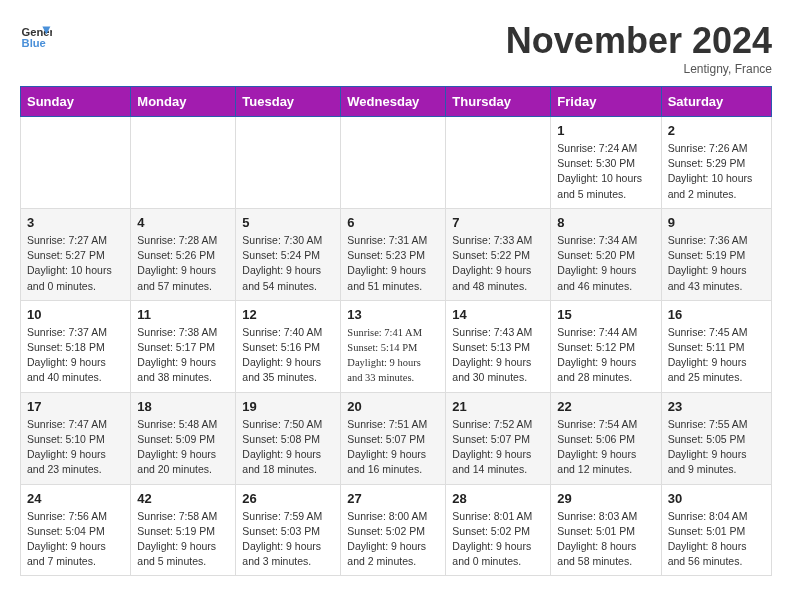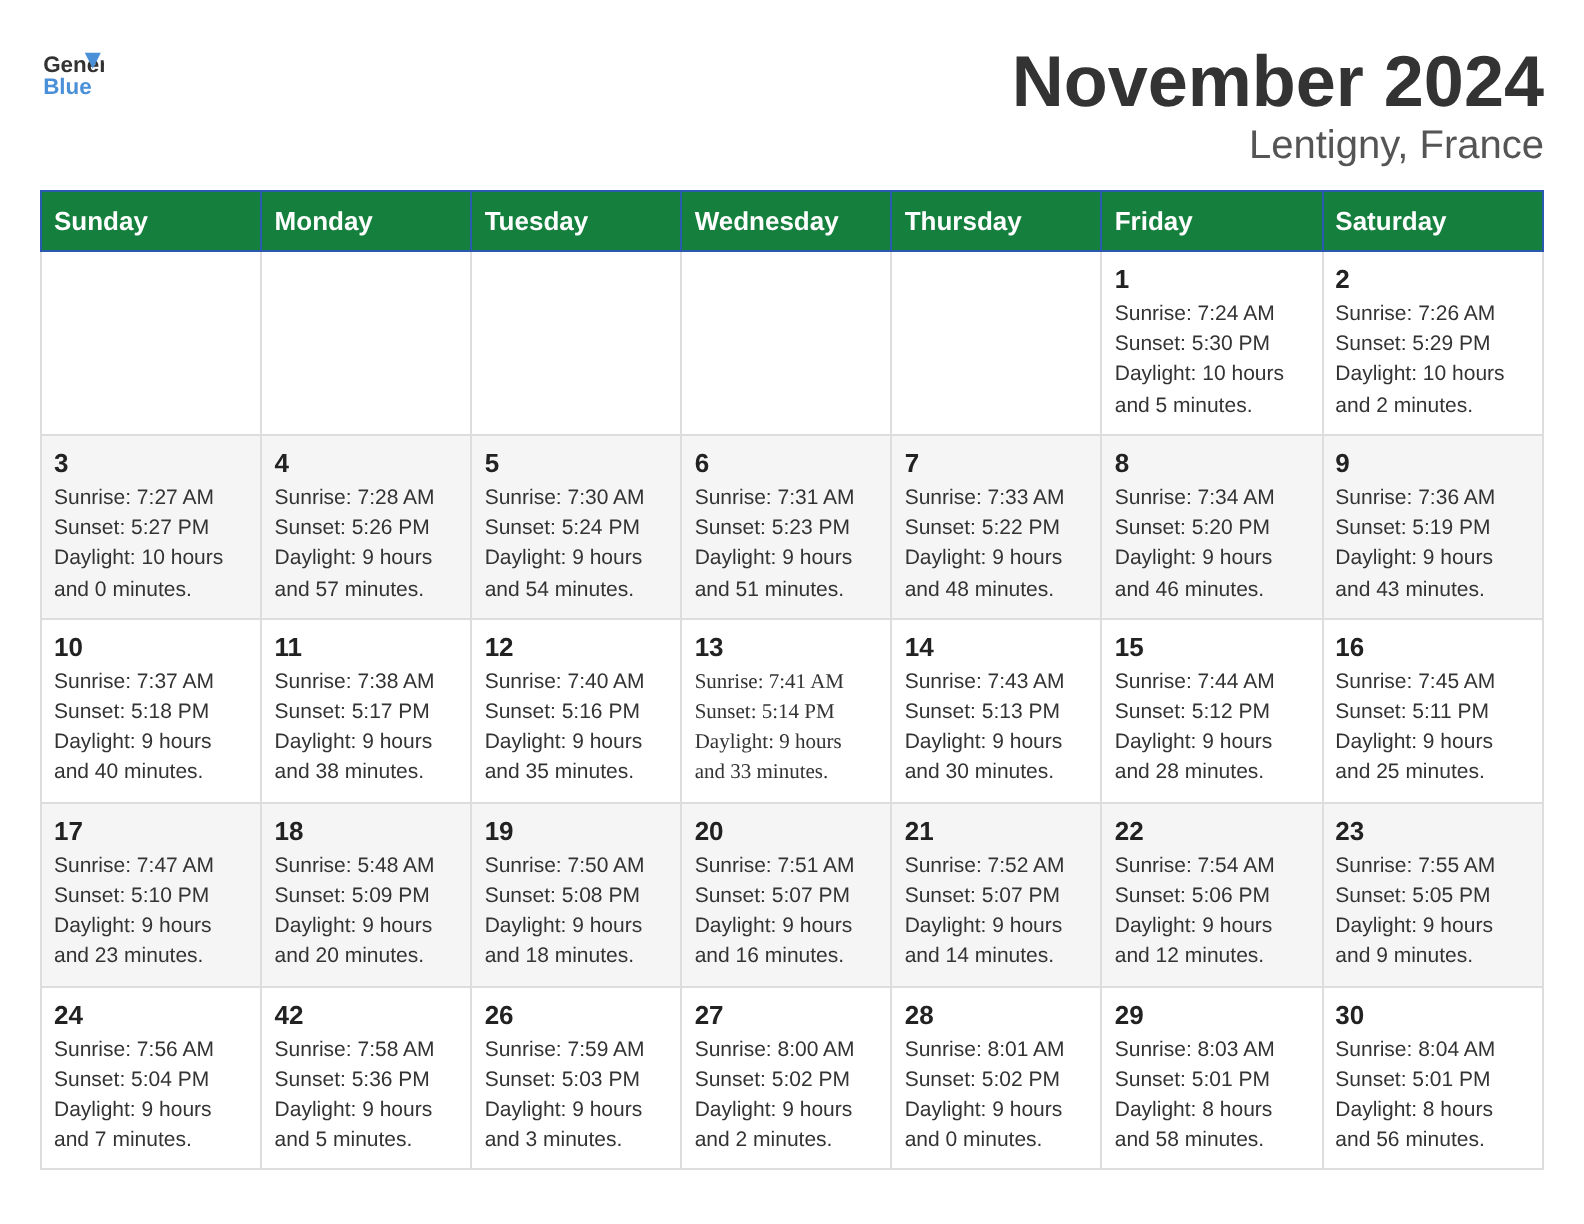--- a/index.html
+++ b/index.html
@@ -27,30 +27,30 @@
     }
     .title-area {
       text-align: right;
     }
     .month-title {
       font-size: 36px;
       font-weight: bold;
       color: #333;
     }
     .location {
-      font-size: 20px;
+      font-size: 12px;
       color: #555;
     }
     table {
       width: 100%;
       border-collapse: collapse;
       font-size: 11px;
     }
     thead tr {
-      background: #15803d;
+      background: #a21caf;
       color: white;
     }
     thead th {
       padding: 7px 6px;
       text-align: left;
       font-size: 13px;
       font-weight: bold;
       border: 1px solid #2a5aaf;
     }
     tbody tr {
@@ -293,21 +293,21 @@
         <td>
           <span class="day-number">24</span>
           <div class="day-info" style="white-space: pre-line;">Sunrise: 7:56 AM
 Sunset: 5:04 PM
 Daylight: 9 hours
 and 7 minutes.</div>
         </td>
         <td>
           <span class="day-number">42</span>
           <div class="day-info" style="white-space: pre-line;">Sunrise: 7:58 AM
-Sunset: 5:36 PM
+Sunset: 5:19 PM
 Daylight: 9 hours
 and 5 minutes.</div>
         </td>
         <td>
           <span class="day-number">26</span>
           <div class="day-info" style="white-space: pre-line;">Sunrise: 7:59 AM
 Sunset: 5:03 PM
 Daylight: 9 hours
 and 3 minutes.</div>
         </td>

